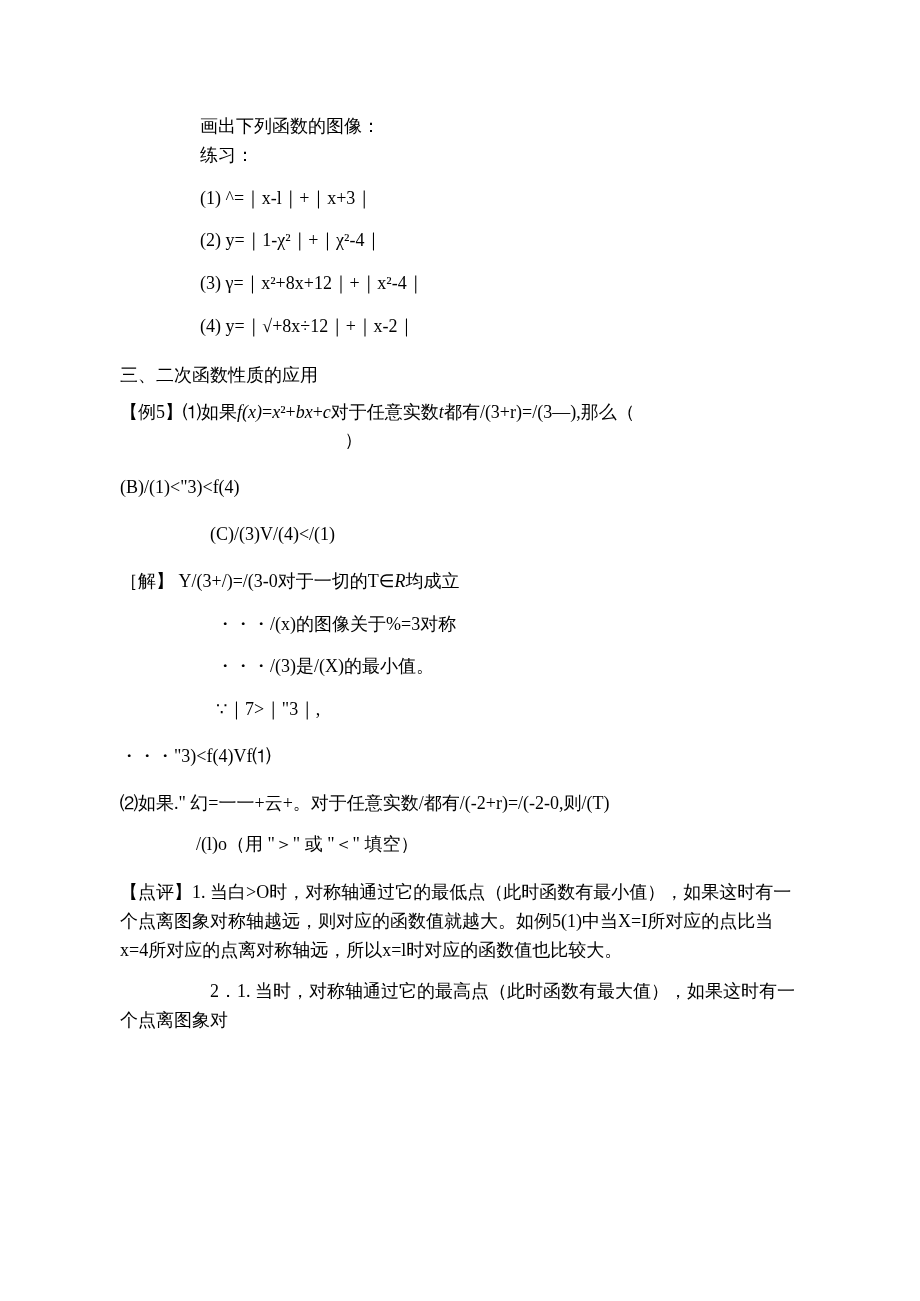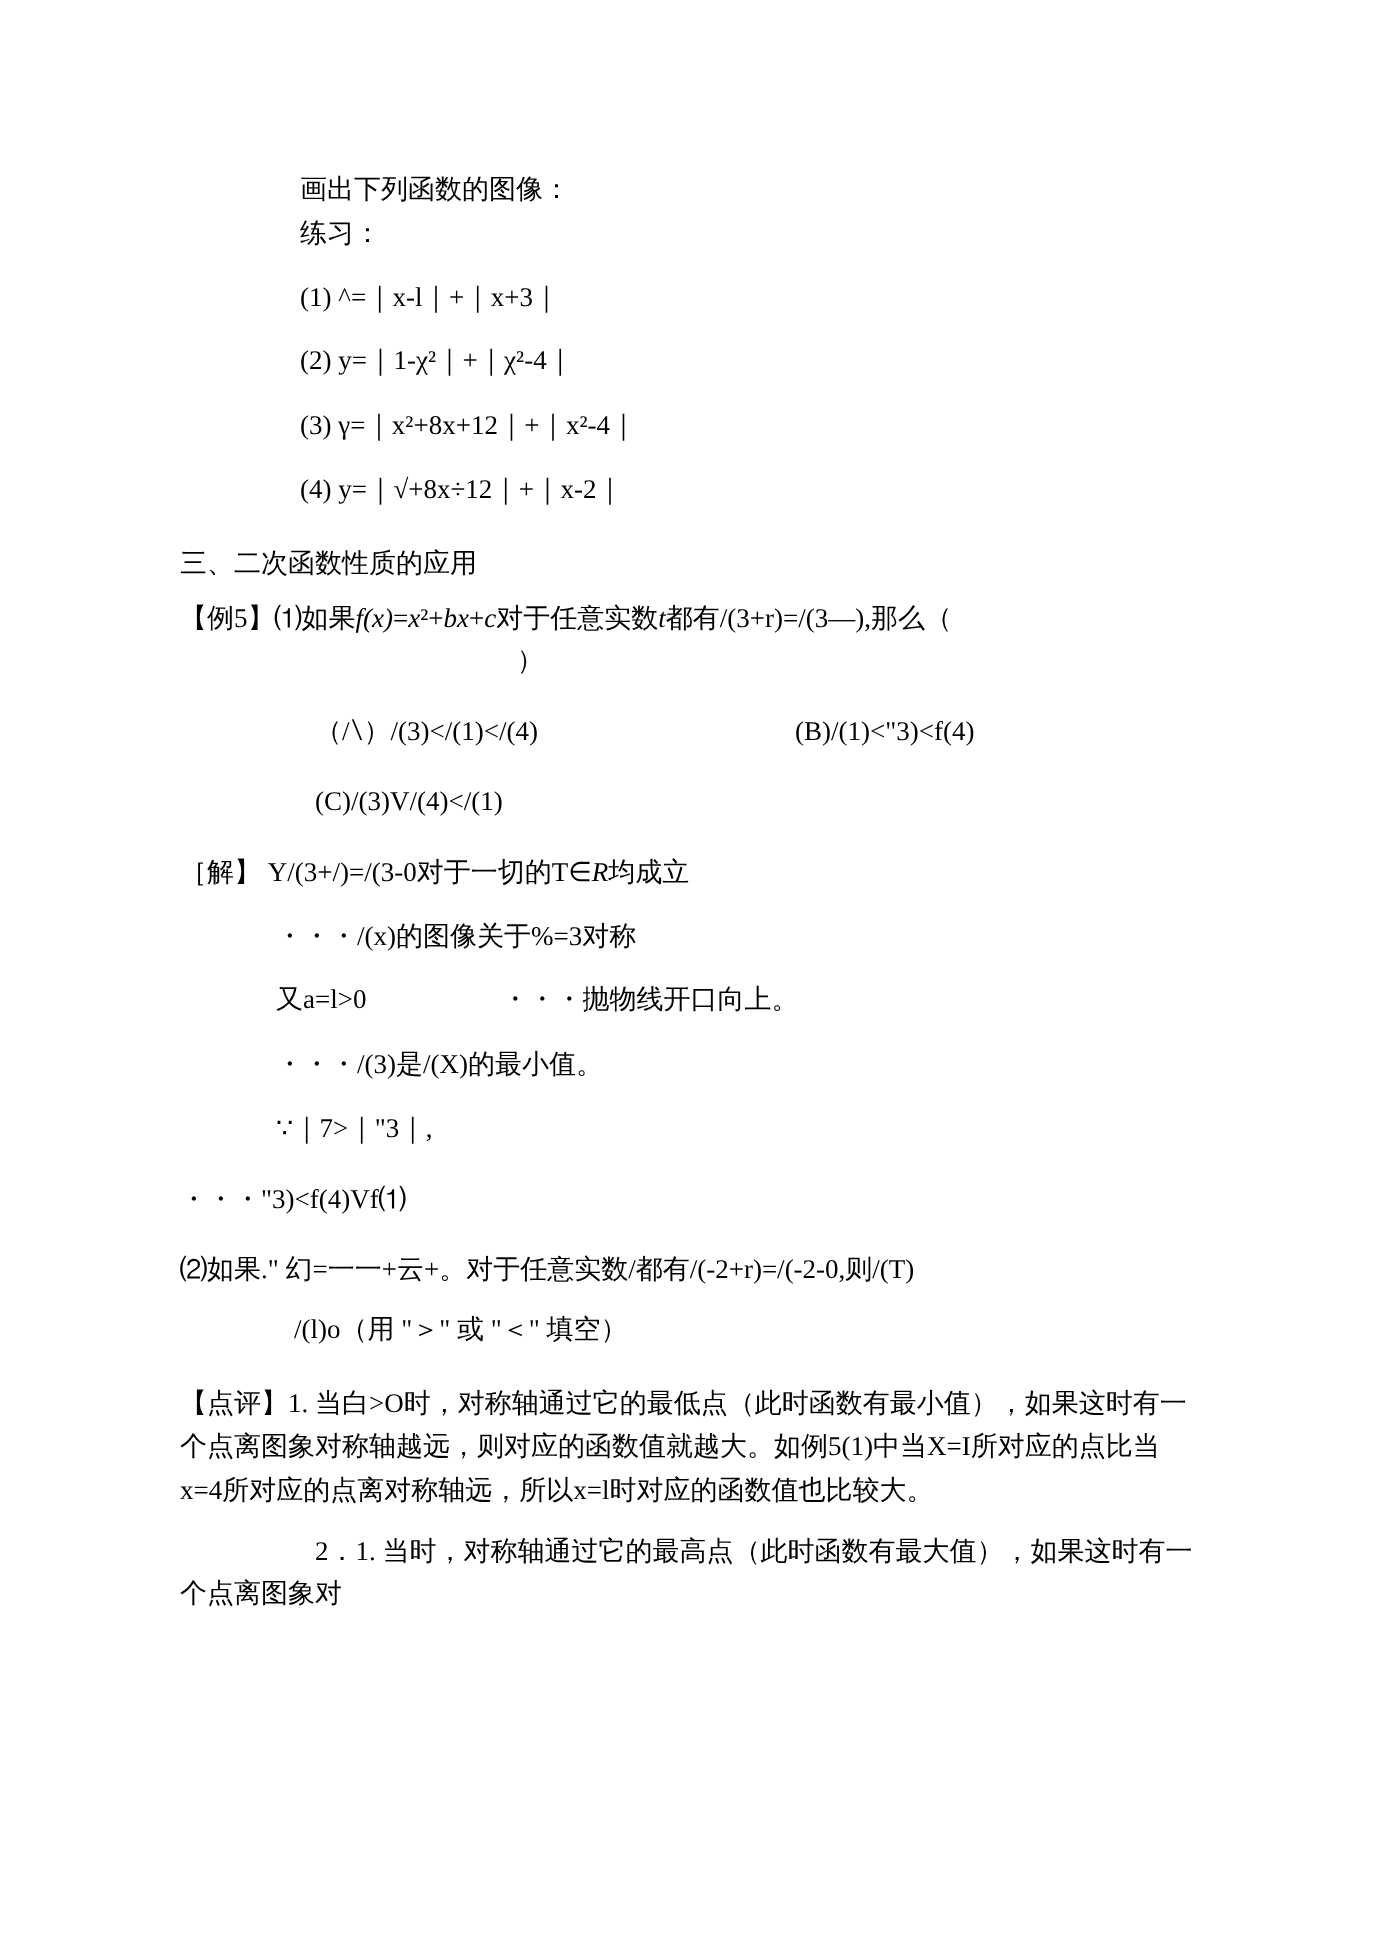--- a/index.html
+++ b/index.html
@@ -42,21 +42,21 @@
       width: 320px;
       margin-left: 90px;
     }
     .options-col-right {
       width: 260px;
     }
     .solution-label {
       margin: 8px 0 8px 0;
     }
     .indent-1 {
-      margin-left: 64px;
+      margin-left: 96px;
     }
     .line-lg {
       margin: 14px 0;
     }
     .line-sm {
       margin: 6px 0;
     }
     .nowrap-text { }
     .ital { font-style: italic; }
   </style>
@@ -77,32 +77,30 @@
 
   <div class="section-heading">三、二次函数性质的应用</div>
 
   <div class="example-line nowrap-text">
     <span>【例5】⑴如果<span class="ital">f(x)</span>=<span class="ital">x</span>²+<span class="ital">bx</span>+<span class="ital">c</span>对于任意实数<span class="ital">t</span>都有/(3+r)=/(3—),那么（</span>
     <span style="display:inline-block; width:220px;"></span>
     <span>）</span>
   </div>
 
   <div class="options-row">
-    <div class="options-col-left">（/∖）/(3)&lt;/(1)&lt;/(4)</div>
     <div class="options-col-right">(B)/(1)&lt;"3)&lt;f(4)</div>
   </div>
   <div class="options-row">
     <div class="options-col-left">(C)/(3)V/(4)&lt;/(1)</div>
   </div>
 
   <div class="solution-label">［解】  Y/(3+/)=/(3-0对于一切的T∈<span class="ital">R</span>均成立</div>
 
   <div class="indent-1">
     <div class="line-lg">・・・/(x)的图像关于%=3对称</div>
-    <div class="line-lg">又a=l&gt;0　　　　　・・・抛物线开口向上。</div>
     <div class="line-lg">・・・/(3)是/(X)的最小值。</div>
     <div class="line-lg">∵｜7&gt;｜"3｜,</div>
   </div>
 
   <div class="para">・・・"3)&lt;f(4)Vf⑴</div>
 
   <div class="para">⑵如果." 幻=一一+云+。对于任意实数/都有/(-2+r)=/(-2-0,则/(T)</div>
   <div class="line-sm" style="margin-left:40px;">　　/(l)o（用 "＞" 或 "＜" 填空）</div>
 
 

